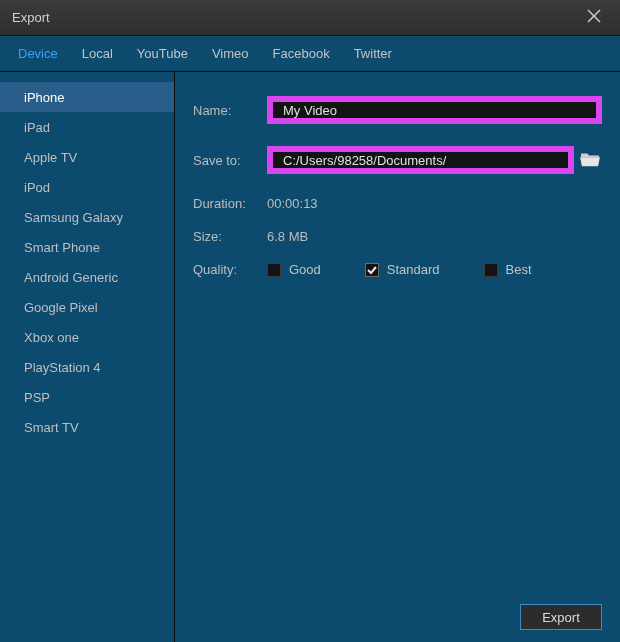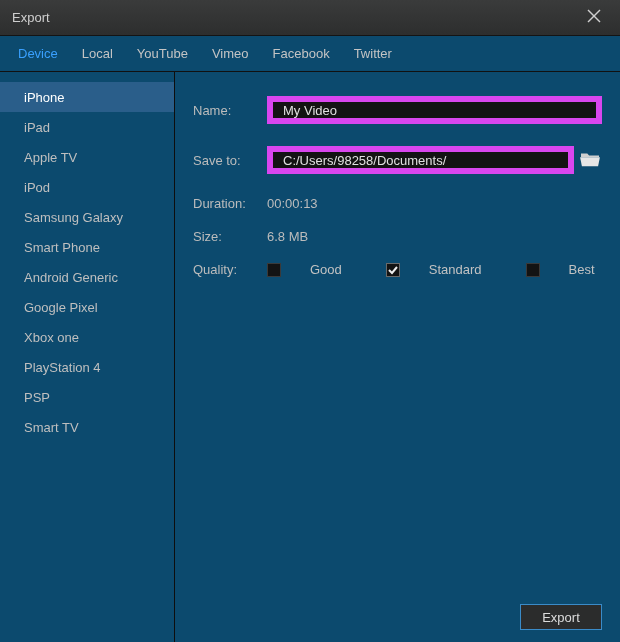--- a/index.html
+++ b/index.html
@@ -132,21 +132,20 @@
   align-items: center;
   gap: 0;
 }
 .q-opt {
   display: flex;
   align-items: center;
   margin-right: 44px;
   cursor: pointer;
   font-size: 13px;
   color: #c2c2c2;
-  gap: 21px;
 }
 .q-opt:last-child { margin-right: 0; }
 .checkbox {
   width: 14px;
   height: 14px;
   background: #131313;
   border: 1px solid #3a3a3a;
   margin-right: 8px;
   display: flex;
   align-items: center;

